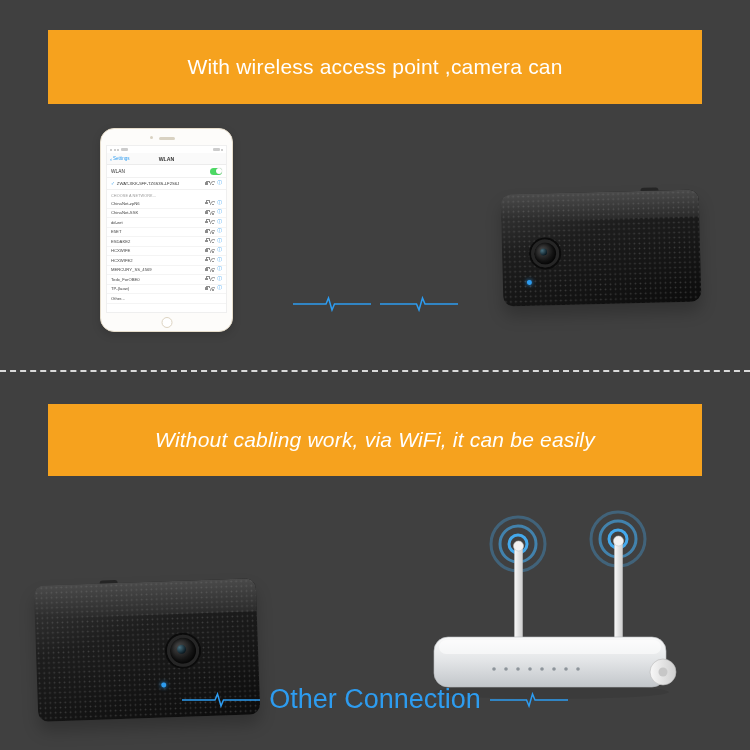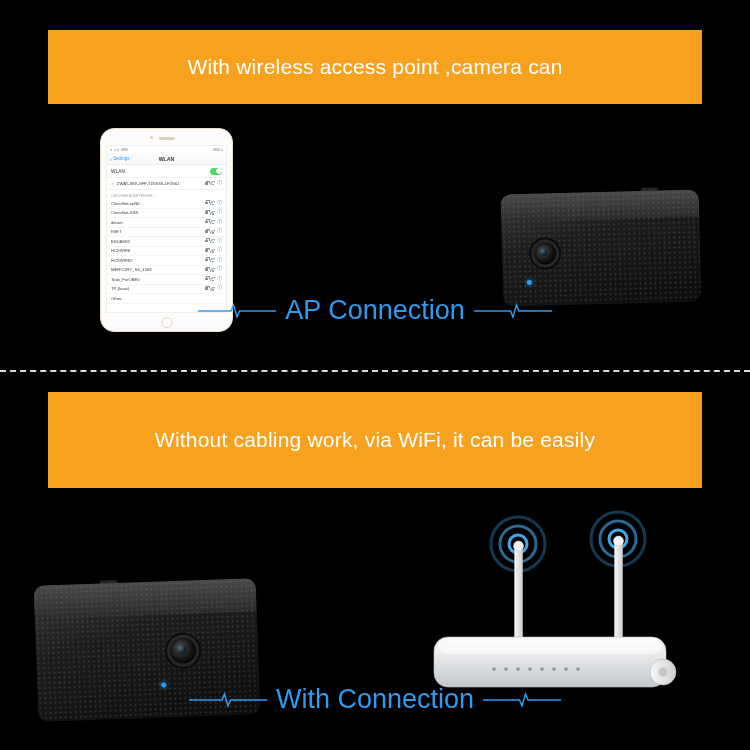--- a/index.html
+++ b/index.html
@@ -1,25 +1,25 @@
 <!DOCTYPE html>
 <html><head>
 <meta charset="utf-8">
 <style>
   * { margin:0; padding:0; box-sizing:border-box; }
   html,body { background:#ffffff; }
   body { font-family:"Liberation Sans", sans-serif; }
-  .page { position:relative; width:750px; height:750px; background:#000000; overflow:hidden; }
+  .page { position:relative; width:750px; height:750px; background:#404040; overflow:hidden; }
 
   
   .banner { position:absolute; left:48px; right:48px; background:#F6A21E; color:#ffffff;
             display:flex; flex-direction:column; align-items:center; justify-content:center;
             font-size:21px; line-height:1.45; text-align:center; letter-spacing:.2px; }
   .banner--ap { top:30px; height:74px; }
-  .banner--wifi { top:392px; height:96px; }
+  .banner--wifi { top:404px; height:72px;font-style:italic; }
 
   
   .caption-row { position:absolute; left:0; right:0; display:flex; align-items:center;
                  justify-content:center; gap:9px; }
   .caption-row--ap { top:295px; }
   .caption-row--wifi { top:684px; }
   .caption-text { color:#2D9CF0; font-size:27px; }
 
   .sep { position:absolute; left:0; right:0; top:370px; border-top:2px dashed #dadada; }
 
@@ -252,21 +252,20 @@
             <span class="lens-pupil"></span>
           </div>
         <span class="cam-led"></span>
       </div>
     </div>
 
     <div class="caption-row caption-row--ap">
       <svg width="78" height="18" viewBox="0 0 78 18">
         <path d="M0 9 H30 L33 9 L35.5 3 L39 15 L41.5 9 H78" fill="none" stroke="#2D9CF0" stroke-width="1.5"></path>
       </svg>
-      <span class="caption-text">AP Connection</span>
       <svg width="78" height="18" viewBox="0 0 78 18" style="transform:scaleX(-1)">
         <path d="M0 9 H30 L33 9 L35.5 3 L39 15 L41.5 9 H78" fill="none" stroke="#2D9CF0" stroke-width="1.5"></path>
       </svg>
     </div>
   </section>
 
   <div class="sep"></div>
 
   <section>
     <div class="banner banner--wifi">
@@ -331,20 +330,20 @@
           <circle cx="160" cy="172" r="1.8"></circle>
       </g>
       <circle cx="245" cy="175" r="13" fill="url(#antG)" stroke="#b5b5b5" stroke-width="0.6"></circle>
       <circle cx="245" cy="175" r="4.5" fill="#c7c7c7"></circle>
     </svg>
 
     <div class="caption-row caption-row--wifi">
       <svg width="78" height="18" viewBox="0 0 78 18">
         <path d="M0 9 H30 L33 9 L35.5 3 L39 15 L41.5 9 H78" fill="none" stroke="#2D9CF0" stroke-width="1.5"></path>
       </svg>
-      <span class="caption-text">With Connection</span>
+      <span class="caption-text">Other Connection</span>
       <svg width="78" height="18" viewBox="0 0 78 18" style="transform:scaleX(-1)">
         <path d="M0 9 H30 L33 9 L35.5 3 L39 15 L41.5 9 H78" fill="none" stroke="#2D9CF0" stroke-width="1.5"></path>
       </svg>
     </div>
   </section>
 
 </div>
 
 </body></html>

